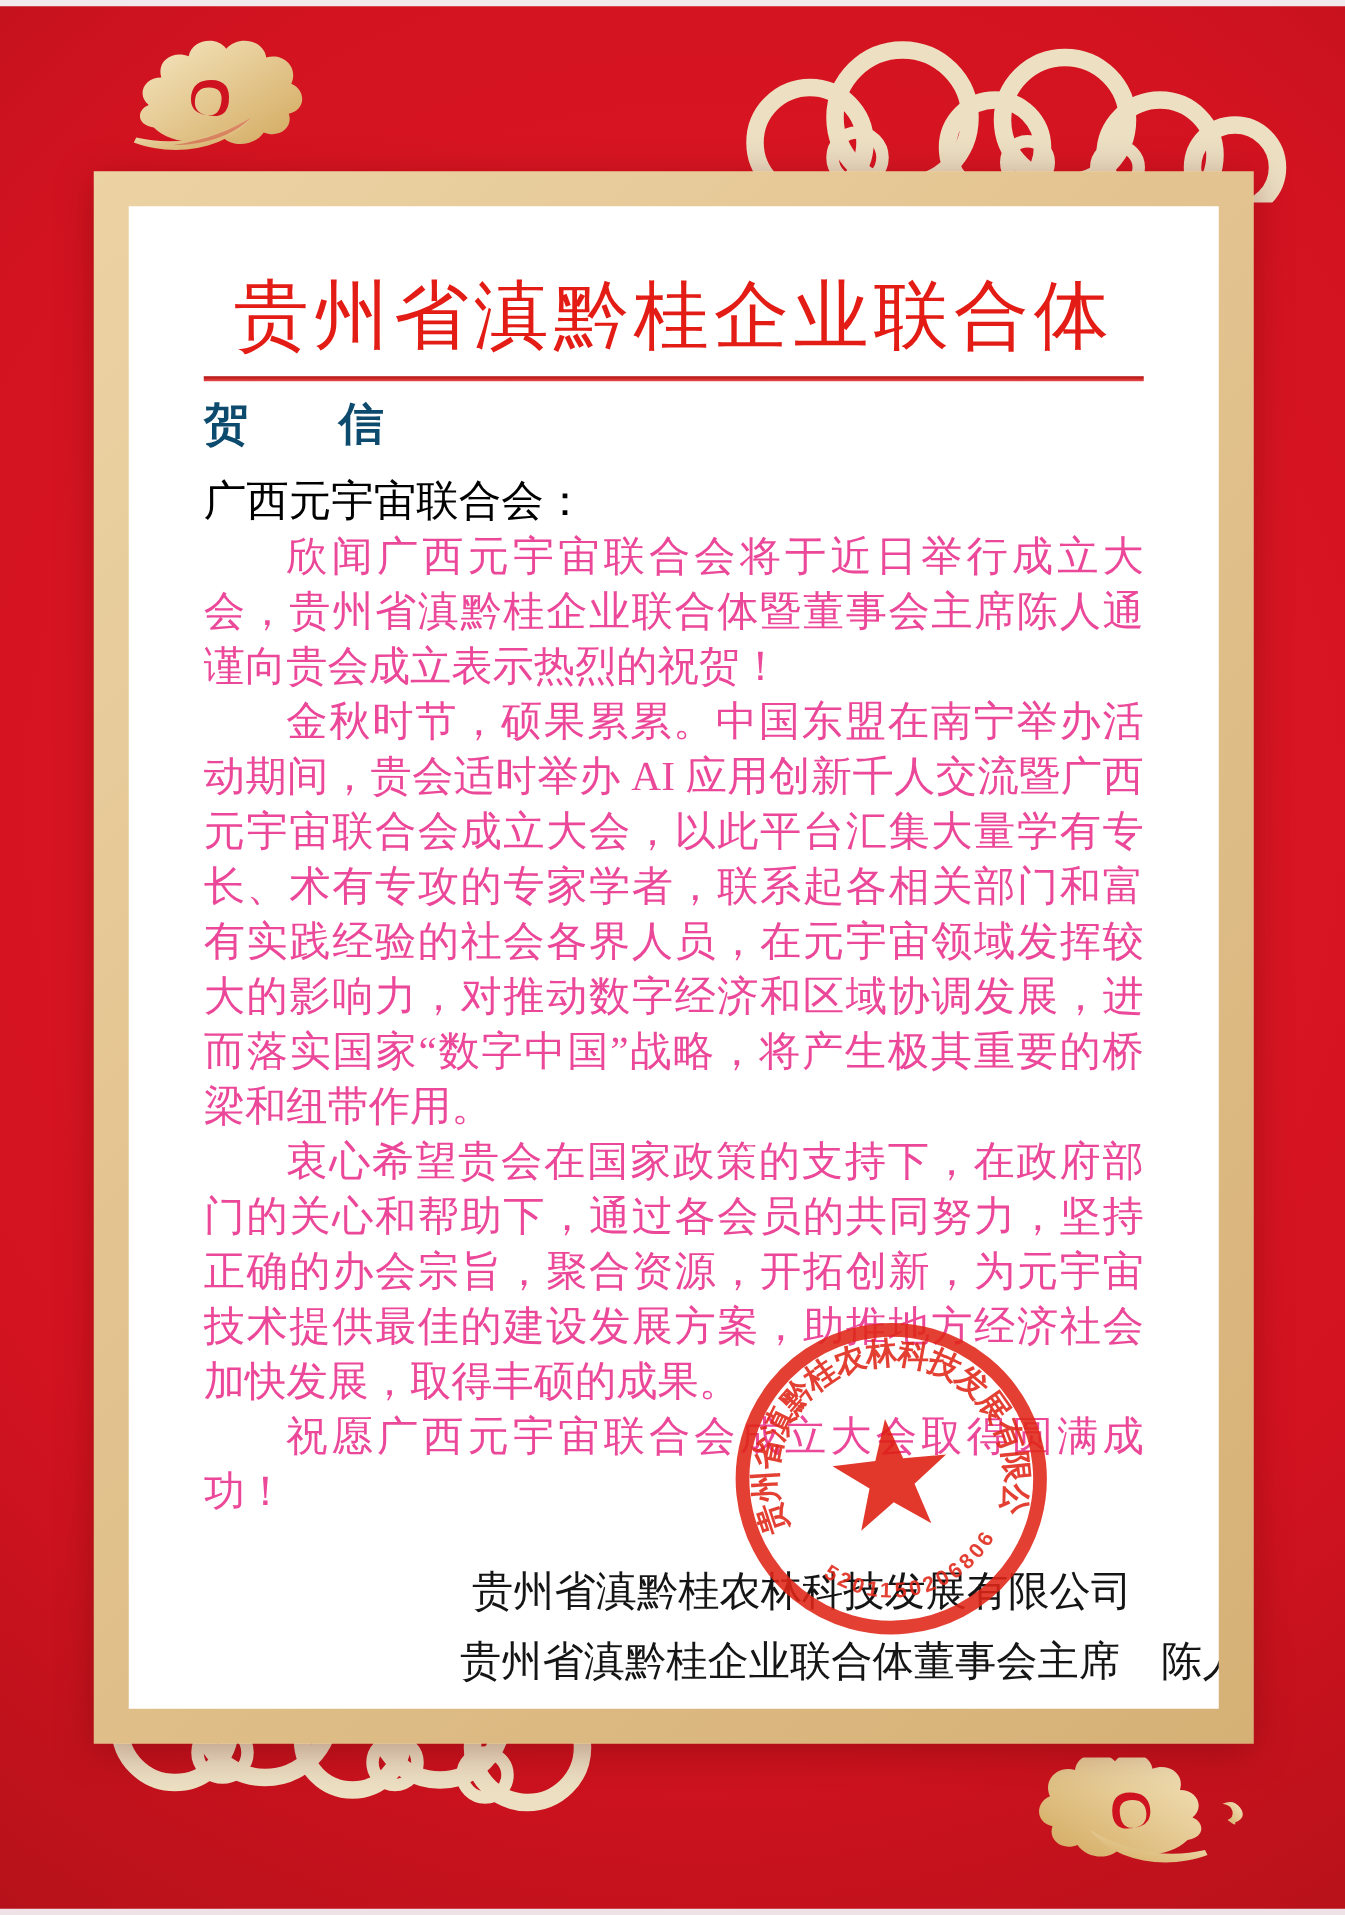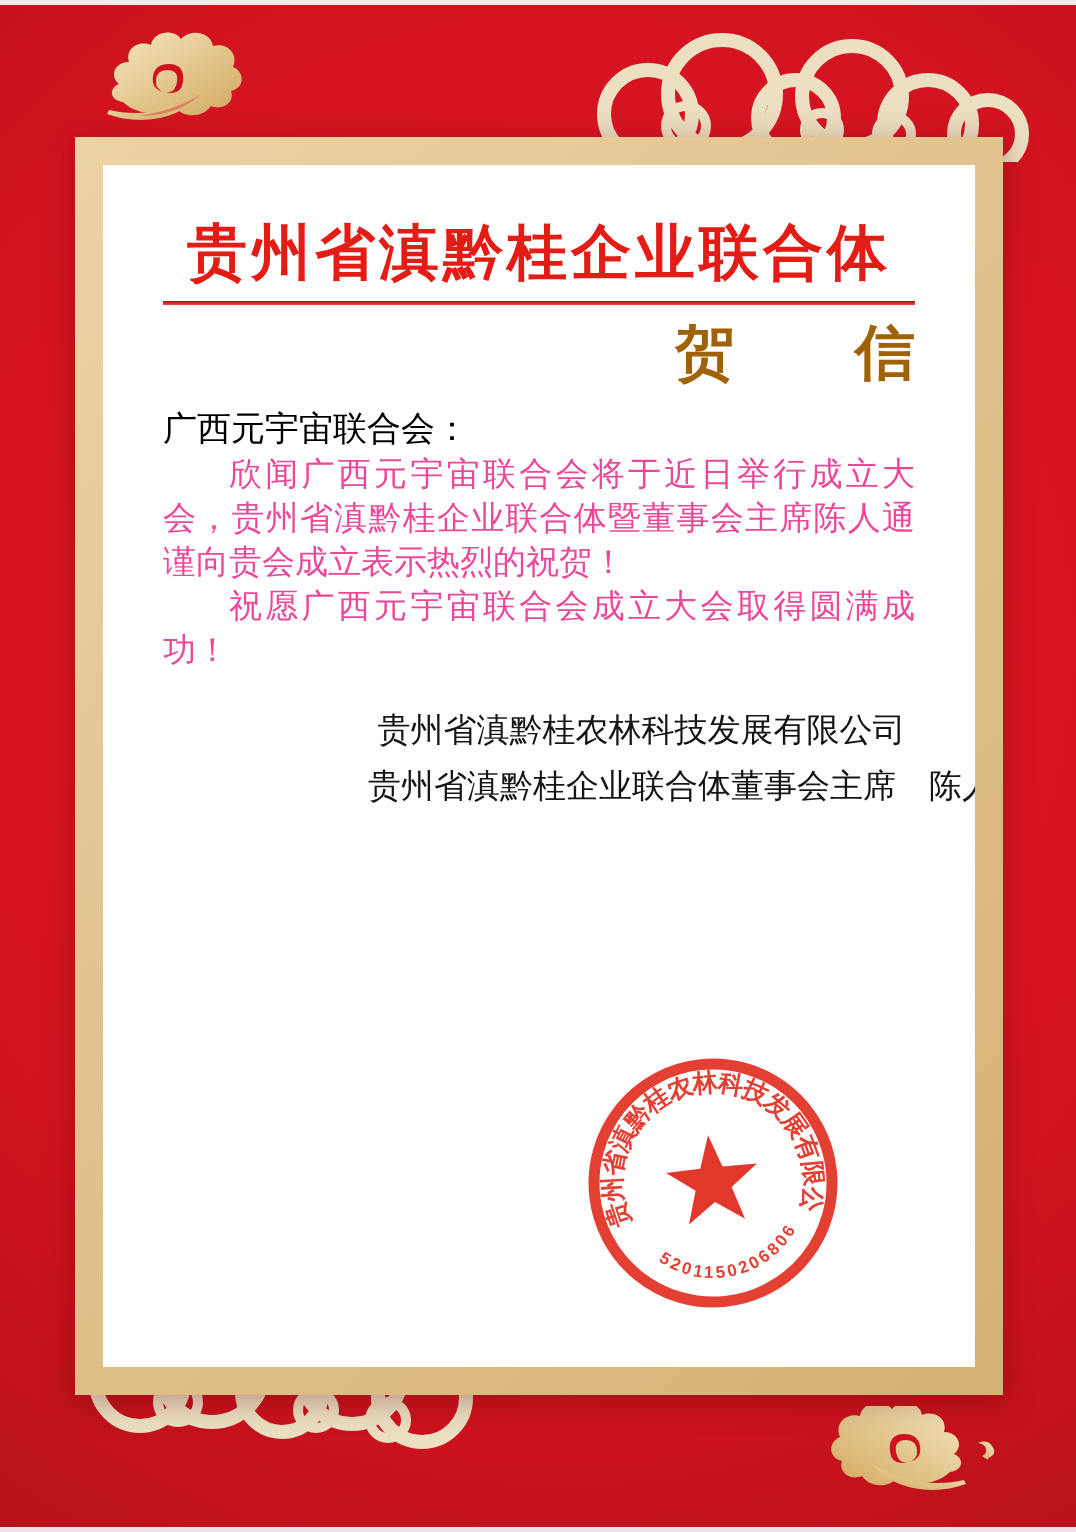--- a/index.html
+++ b/index.html
@@ -25,30 +25,30 @@
     position:absolute; left:75px; top:137px; width:928px; height:1258px;
     background:linear-gradient(135deg,#ecd3a4 0%, #e2c28e 45%, #d6b176 100%);
     padding:28px; z-index:2;
     box-shadow:0 6px 30px rgba(80,0,0,.35);
   }
   .paper {
     width:100%; height:100%; background:#ffffff;
     padding:52px 60px 0 60px; overflow:hidden; position:relative;
   }
   .letter-title {
-    font-size:60px; font-weight:bold; color:#e31c15;
+    font-size:60px; font-weight:normal; color:#e31c15;
     text-align:center; letter-spacing:4px; line-height:1.2; white-space:nowrap;
   }
   .divider {
     height:4px; margin:12px 0 14px 0;
     background:linear-gradient(180deg,#b20d0d,#e84a4a);
   }
   .letter-subtitle {
-    font-size:60px; font-weight:bold; color:#a16207;
-    text-align:right; line-height:1.15;
+    font-size:36px; font-weight:bold; color:#0c4a6e;
+    text-align:left; line-height:1.15;
   }
   .salutation {
     margin-top:18px; font-size:34px; font-weight:normal; color:#000;
     font-family:"Liberation Sans","DejaVu Sans",sans-serif;
   }
   .body-text p {
     font-size:33px; line-height:44px; color:#ec4899;
     text-indent:2em; text-align:justify;
   }
   .sig-block {
@@ -126,20 +126,22 @@
 </svg>
 
 <div class="frame">
   <div class="paper">
     <div class="letter-title">贵州省滇黔桂企业联合体</div>
     <div class="divider"></div>
     <div class="letter-subtitle">贺　　信</div>
     <div class="salutation">广西元宇宙联合会：</div>
     <div class="body-text">
       <p>欣闻广西元宇宙联合会将于近日举行成立大会，贵州省滇黔桂企业联合体暨董事会主席陈人通谨向贵会成立表示热烈的祝贺！</p>
+      <p>金秋时节，硕果累累。中国东盟在南宁举办活动期间，贵会适时举办 AI 应用创新千人交流暨广西元宇宙联合会成立大会，以此平台汇集大量学有专长、术有专攻的专家学者，联系起各相关部门和富有实践经验的社会各界人员，在元宇宙领域发挥较大的影响力，对推动数字经济和区域协调发展，进而落实国家“数字中国”战略，将产生极其重要的桥梁和纽带作用。</p>
+      <p>衷心希望贵会在国家政策的支持下，在政府部门的关心和帮助下，通过各会员的共同努力，坚持正确的办会宗旨，聚合资源，开拓创新，为元宇宙技术提供最佳的建设发展方案，助推地方经济社会加快发展，取得丰硕的成果。</p>
       <p>祝愿广西元宇宙联合会成立大会取得圆满成功！</p>
     </div>
     <div class="sig-block">
       <div>贵州省滇黔桂农林科技发展有限公司</div>
       <div>贵州省滇黔桂企业联合体董事会主席　陈人通</div>
     </div>
 
   </div>
 </div>
 

